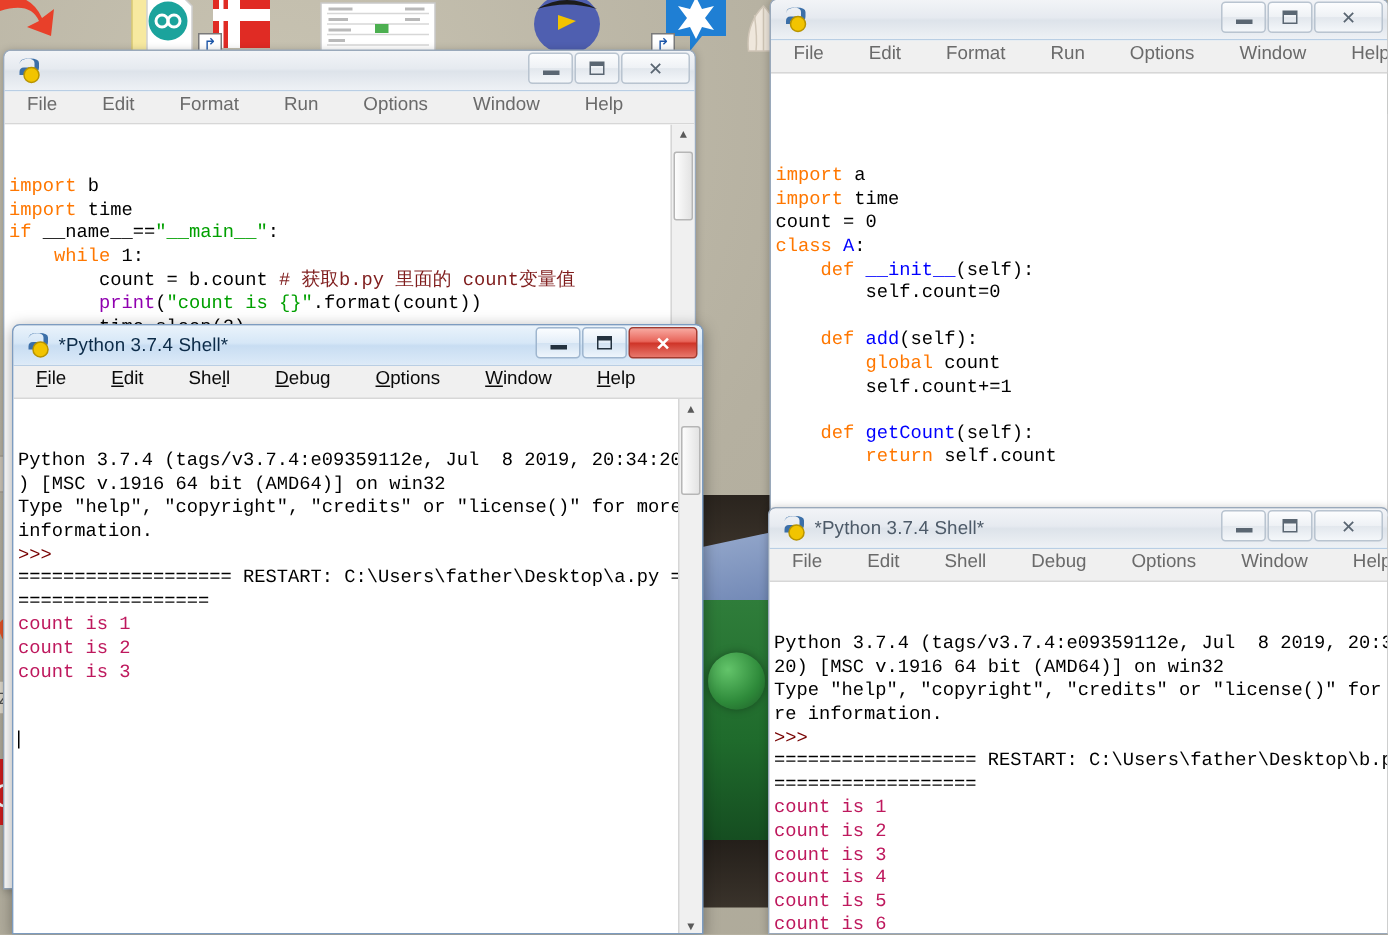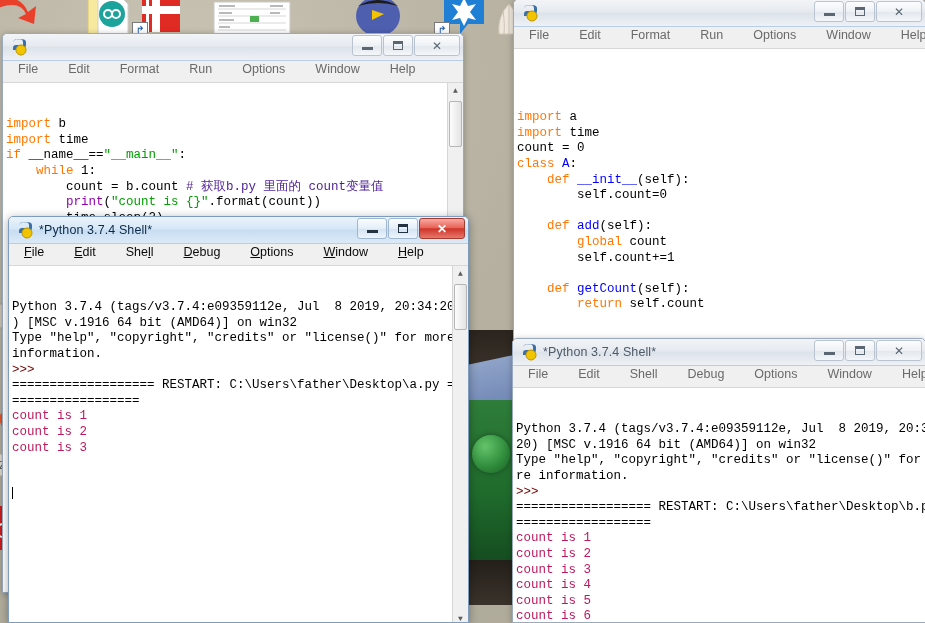--- a/index.html
+++ b/index.html
@@ -113,21 +113,21 @@
   .vscroll .arrow{position:absolute;left:0;right:0;height:16px;
     display:flex;align-items:center;justify-content:center;font-size:8px;color:#5a5a5a;}
   .vscroll .arrow.up{top:0;}
   .vscroll .arrow.dn{bottom:0;}
 
   
   .kw{color:#ff7700;}
   .bi{color:#9000b0;}
   .str{color:#00a000;}
   .def{color:#0000ff;}
-  .cm{color:#4c1d95;}
+  .cm{color:#7f1d1d;}
   .out{color:#be185d;}
   .prompt{color:#770000;}
 
   
   #win-apy{left:2px;top:33px;width:462px;height:560px;}
   #win-apy .codearea{height:507px;}
   #win-bpy{left:513px;top:-1px;width:413px;height:346px;}
   #win-bpy .codearea{height:297px;margin-top:27px;}
   #win-shell-left{left:8px;top:216px;width:461px;height:407px;}
   #win-shell-left .codearea{height:358px;}

